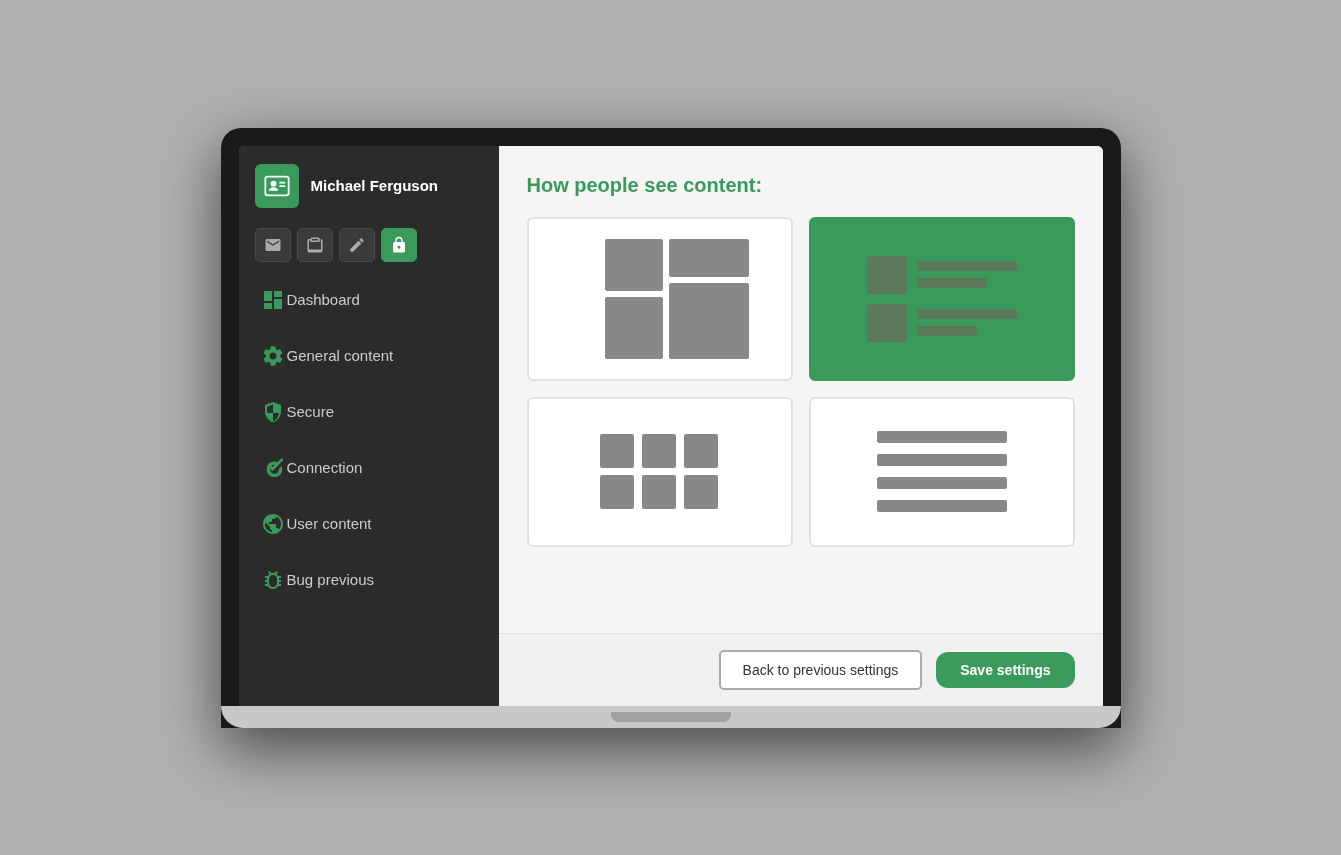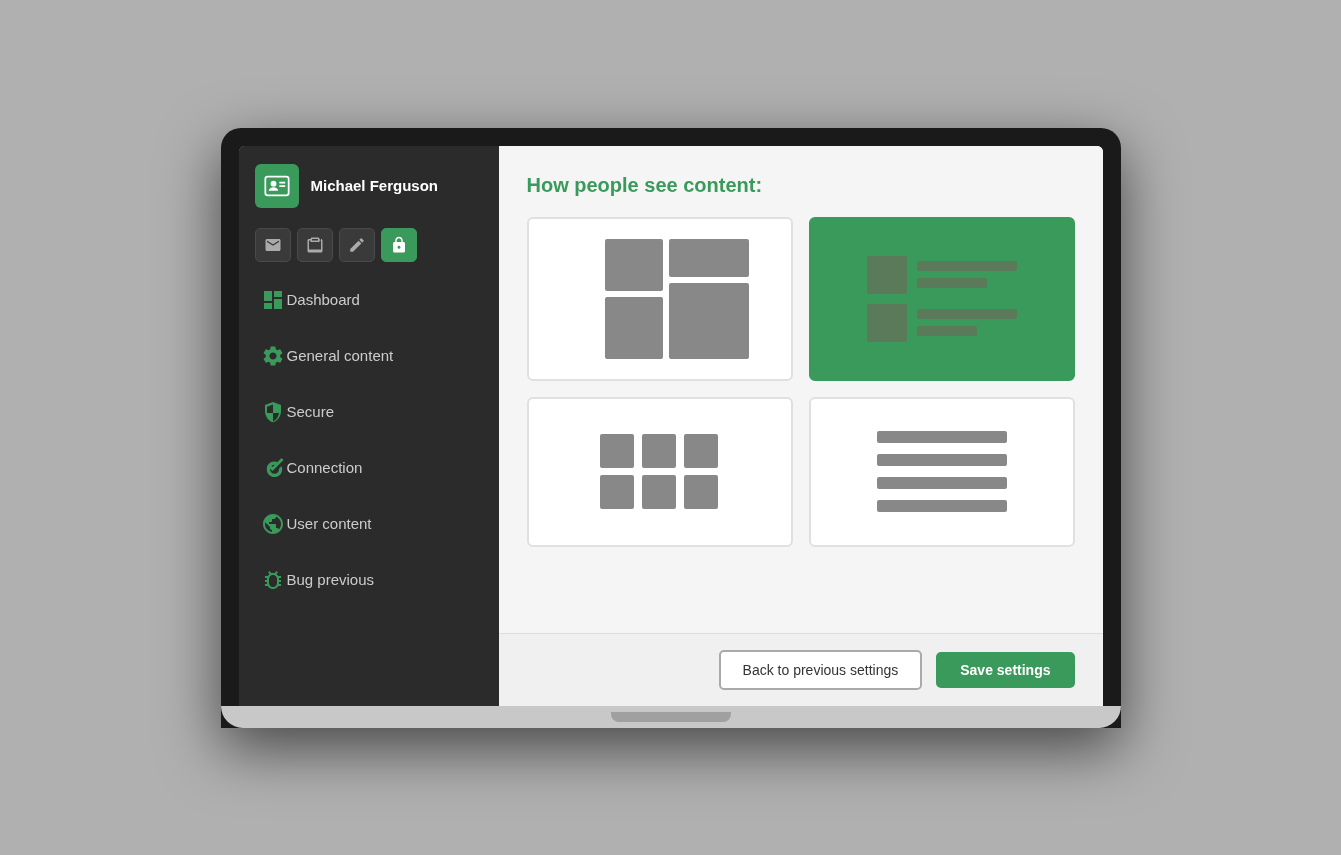--- a/index.html
+++ b/index.html
@@ -254,21 +254,21 @@
       border-radius: 5px;
       font-size: 14px;
       font-weight: 500;
       cursor: pointer;
     }
     .btn-primary {
       padding: 10px 24px;
       background: #3a9a5c;
       color: #fff;
       border: none;
-      border-radius: 5px;
+      border-radius: 12px;
       font-size: 14px;
       font-weight: 600;
       cursor: pointer;
     }
   </style>
 </head>
 <body>
 
 <div class="laptop-outer">
   <div class="laptop-screen">

